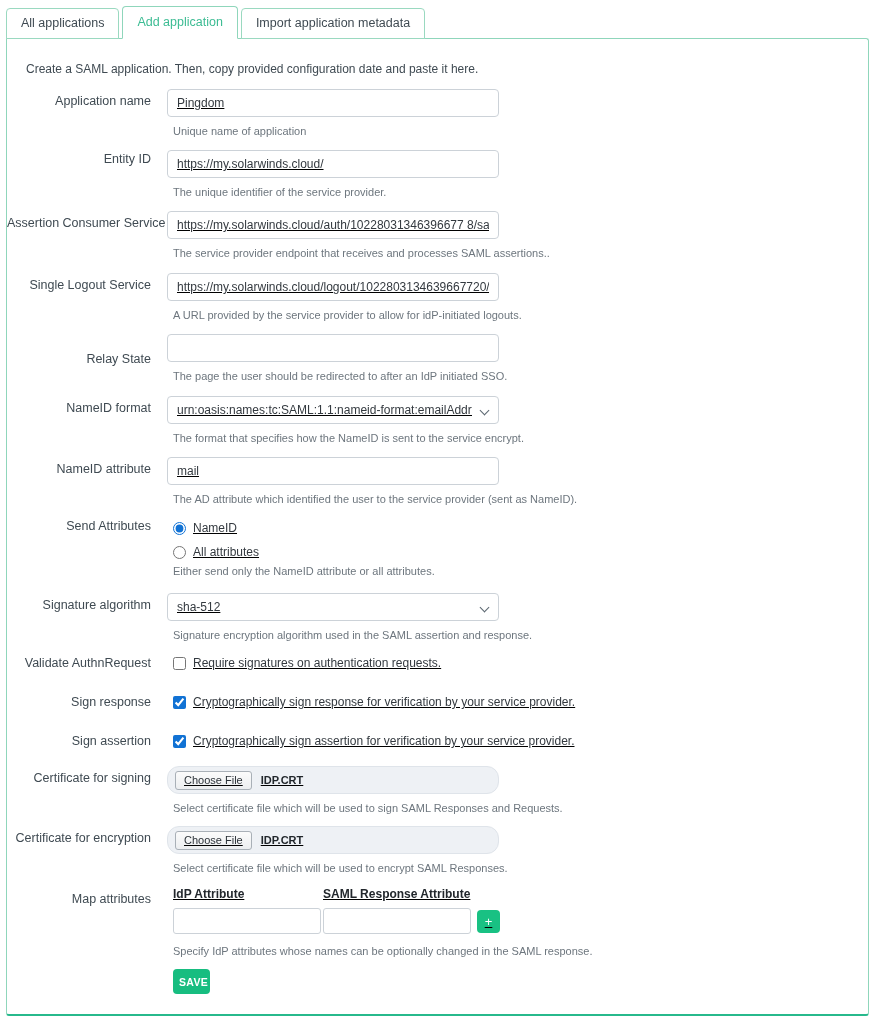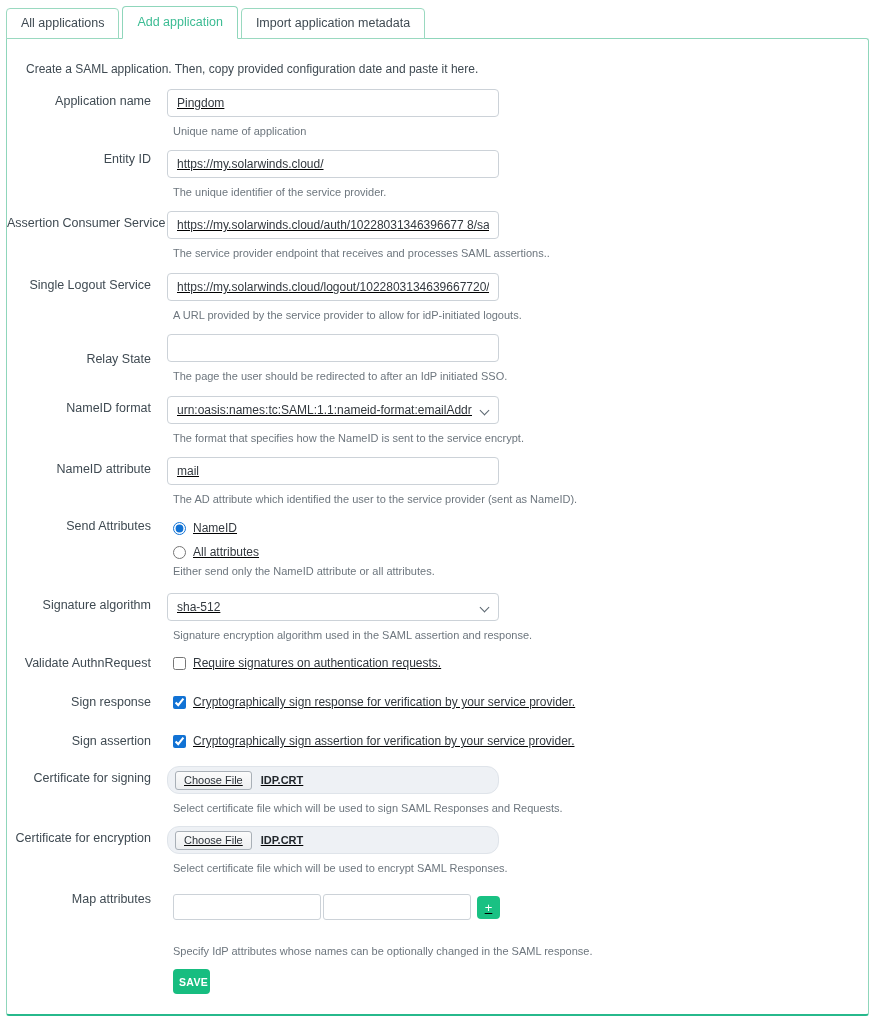--- a/index.html
+++ b/index.html
@@ -358,20 +358,24 @@
           <button class="filebtn">Choose File</button>
           <span class="filename">IDP.CRT</span>
         </div>
       </div>
       <div class="hint" style="top:36px">Select certificate file which will be used to encrypt SAML Responses.</div>
     </div>
 
     <div class="row" style="top:848px">
       <div class="lbl" style="top:5px">Map attributes</div>
       <div class="ctrl" style="left:166px;top:0px">
+        <div class="mapheads">
+          <div class="maphead" style="width:150px">IdP Attribute</div>
+          <div class="maphead">SAML Response Attribute</div>
+        </div>
         <div class="maprow" style="margin-top:7px">
           <input class="mapinput" type="text" value="" style="">
           <input class="mapinput" type="text" style="margin-left: 2px;" value="">
           <button class="plusbtn" style="margin-left:6px">+</button>
         </div>
       </div>
       <div class="hint" style="top:58px">Specify IdP attributes whose names can be optionally changed in the SAML response.</div>
     </div>
 
     <div class="row" style="top:930px">

